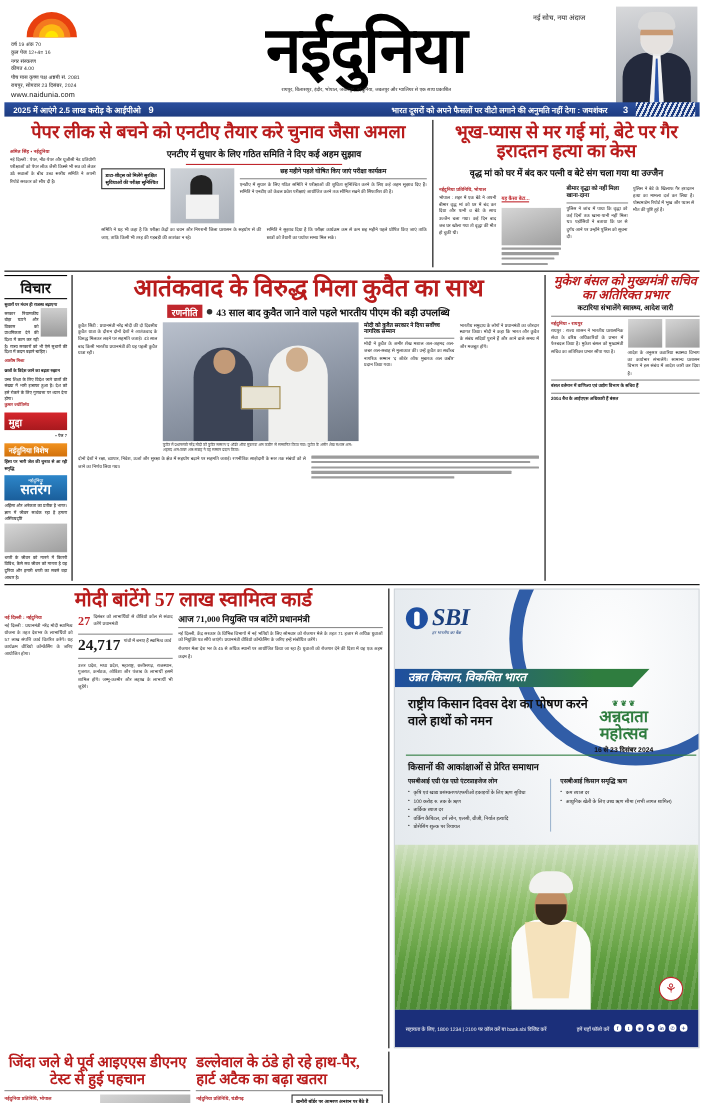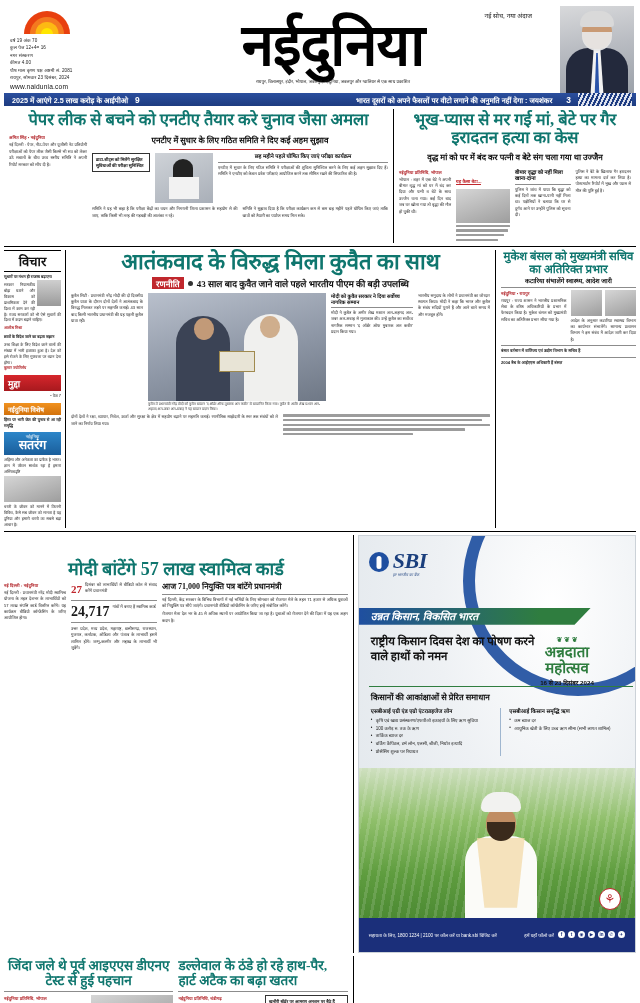--- a/index.html
+++ b/index.html
@@ -48,21 +48,21 @@
   
   .navstrip { height: 13px; background: linear-gradient(#2b4f9e,#1d3b80); display: flex; align-items: center;
     color: #fff; font-size: 7.2px; font-weight: 700; position: relative; margin-top: 1px; }
   .navstrip .nl { padding-left: 8px; }
   .navstrip .pg { padding-left: 7px; font-size: 8.4px; }
   .navstrip .nr { margin-left: auto; padding-right: 4px; display: flex; align-items: center; gap: 7px; }
   .navstrip .flagbox { width: 54px; height: 13px; background:
      repeating-linear-gradient(115deg,#fff 0 2px,#1d3b80 2px 4px); opacity:.85; }
 
   
-  .hl { font-family: "Liberation Serif","DejaVu Serif",serif; font-weight: 700; color:#0f766e; line-height:1.12; }
+  .hl { font-family: "Liberation Serif","DejaVu Serif",serif; font-weight: 700; color:#b91c1c; line-height:1.12; }
   .h-xl { font-size: 16.5px; }
   .h-lg { font-size: 13.5px; }
   .h-md { font-size: 11.5px; }
   .sub { font-family:"Liberation Serif",serif; font-size: 8.2px; font-weight:700; color:#111; line-height:1.2; }
   .byline { font-size: 4.3px; color:#b2252a; font-weight:700; letter-spacing:.1px; }
   .body-txt { font-size: 4.1px; line-height: 1.55; text-align: justify; color:#1c1c1c; }
   .rule { border-top: 1px solid #000; }
   .rule-thin { border-top: .5px solid #8c8c8c; }
 
   
@@ -382,21 +382,21 @@
               <span class="fx s2"></span>
               <span class="fx s1"></span>
               <span class="fx s3"></span>
               <span class="fx s5"></span>
             </div>
           </div>
       </div>
     </div>
 
     <div class="rightsec">
-      <div class="hl h-md" style="text-align:center;">मुकेश बंसल को मुख्यमंत्री सचिव का अतिरिक्त प्रभार</div>
+      <div class="hl h-md" style="text-align:center;font-style:italic;">मुकेश बंसल को मुख्यमंत्री सचिव का अतिरिक्त प्रभार</div>
       <div class="sub" style="text-align:center; font-size:6.4px; margin-top:1px;">कटारिया संभालेंगे स्वास्थ्य, आदेश जारी</div>
       <div class="rule-thin" style="margin:2px 0;"></div>
       <div style="display:flex; gap:4px;">
         <div style="flex:1;">
           <div class="byline">नईदुनिया • रायपुर</div>
           <div class="body-txt" style="margin-top:2px;">रायपुर : राज्य शासन ने भारतीय प्रशासनिक सेवा के वरिष्ठ अधिकारियों के प्रभार में फेरबदल किया है। मुकेश बंसल को मुख्यमंत्री सचिव का अतिरिक्त प्रभार सौंपा गया है।</div>
         </div>
         <div style="flex:1;">
           <div style="display:flex; gap:3px;">
             <div class="photo gray" style="width:50%;height:26px;"></div>
@@ -407,21 +407,21 @@
       </div>
       <div class="rule-thin" style="margin:2px 0;"></div>
       <div class="body-txt" style="font-weight:700;">बंसल वर्तमान में वाणिज्य एवं उद्योग विभाग के सचिव हैं</div>
       <div class="rule-thin" style="margin:2px 0;"></div>
       <div class="body-txt" style="font-weight:700;">2004 बैच के आईएएस अधिकारी हैं बंसल</div>
     </div>
   </div>
 
   <div class="swamitva">
     <div class="sw-left">
-      <div class="hl" style="font-size:18px; text-align:center;margin-top:24px;">मोदी बांटेंगे 57 लाख स्वामित्व कार्ड</div>
+      <div class="hl" style="font-size:18px; text-align:center;">मोदी बांटेंगे 57 लाख स्वामित्व कार्ड</div>
       <div style="display:flex; gap:5px; margin-top:3px;">
         <div style="width:62px;">
           <div class="byline">नई दिल्ली : नईदुनिया</div>
           <div class="body-txt" style="margin-top:2px;">नई दिल्ली : प्रधानमंत्री नरेंद्र मोदी स्वामित्व योजना के तहत देशभर के लाभार्थियों को 57 लाख संपत्ति कार्ड वितरित करेंगे। यह कार्यक्रम वीडियो कॉन्फ्रेंसिंग के जरिए आयोजित होगा।</div>
         </div>
         <div style="width:86px;">
           <div style="display:flex; gap:3px; align-items:flex-start;">
             <span class="bignum">27</span>
             <span class="body-txt" style="flex:1;">दिसंबर को लाभार्थियों से वीडियो कॉल से संवाद करेंगे प्रधानमंत्री</span>
           </div>

